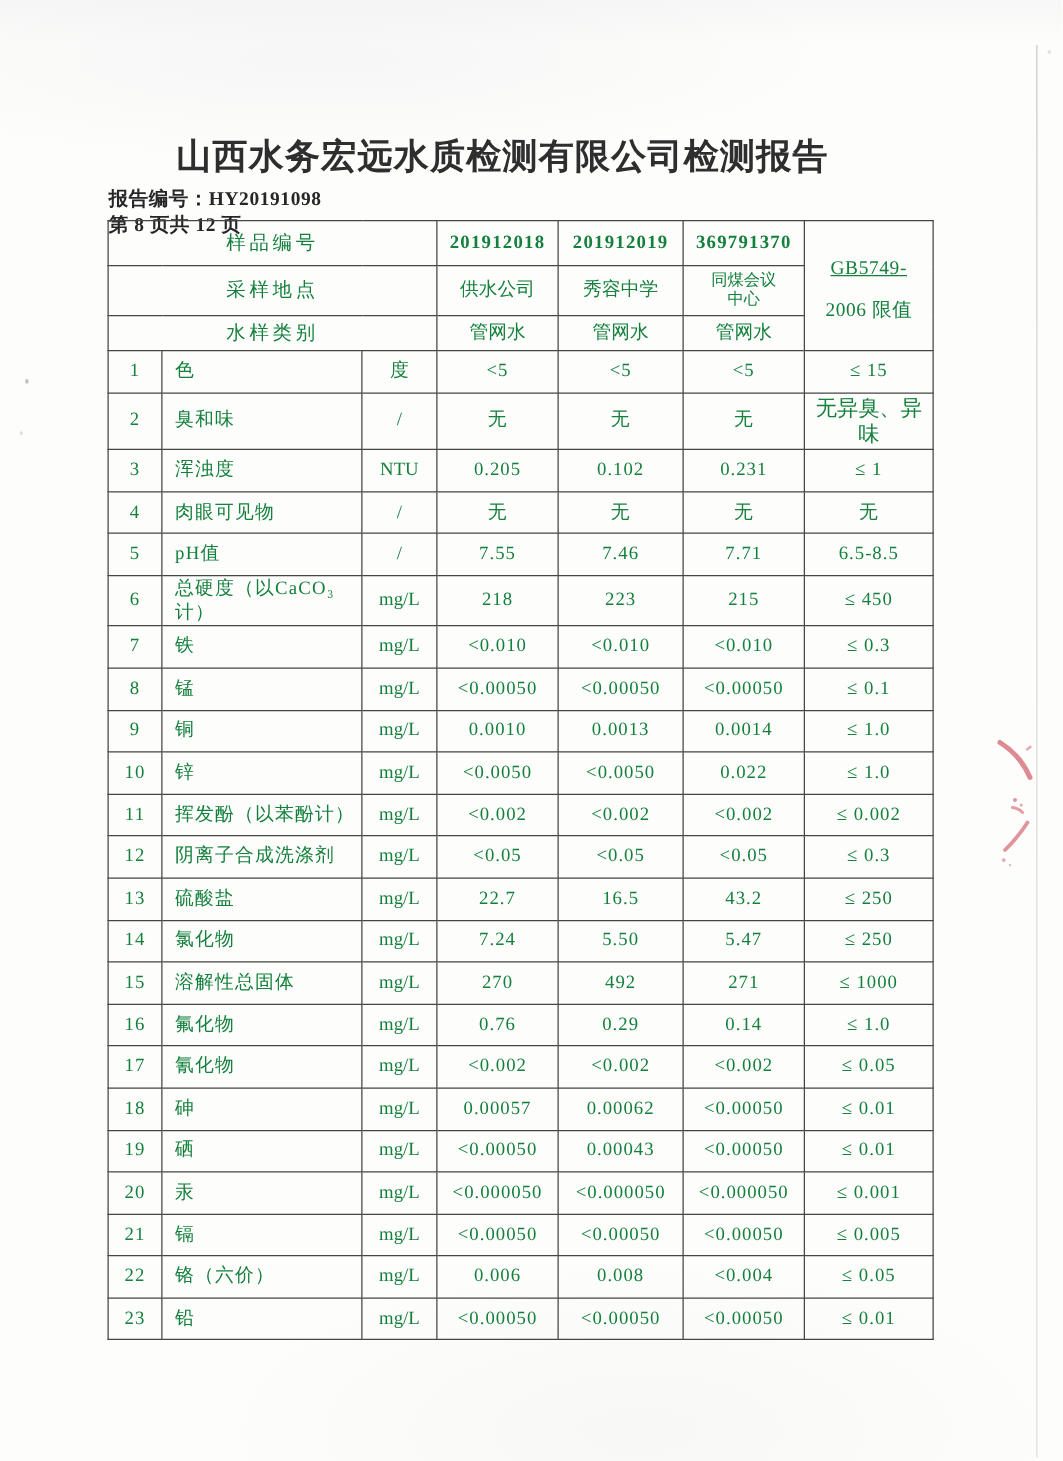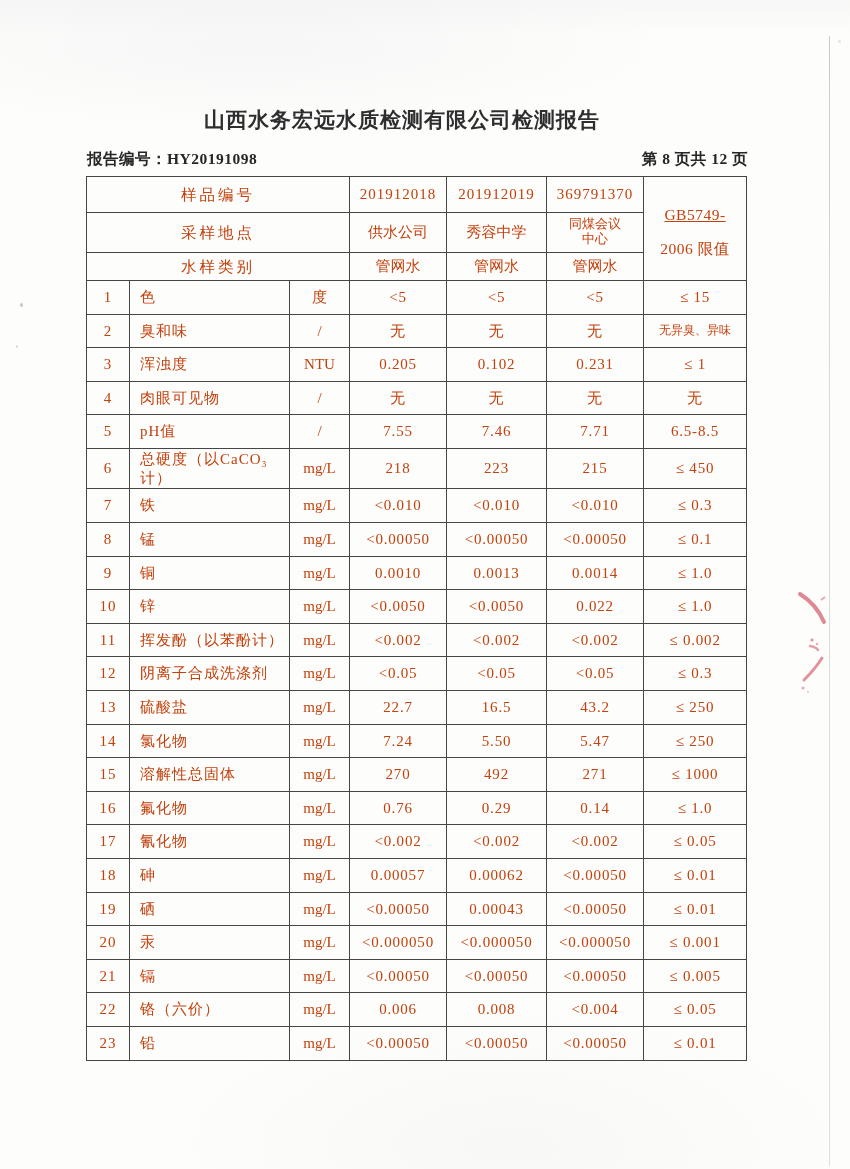--- a/index.html
+++ b/index.html
@@ -17,58 +17,58 @@
       linear-gradient(180deg, rgba(130,135,140,0.05) 0%, rgba(0,0,0,0) 3%);
   }
   .page-edge-line{
     position:absolute;left:829px;top:36px;width:1px;height:1130px;
     background:linear-gradient(180deg,#c9c9c6 0%,#d9d9d6 30%,#dededb 100%);
   }
   .speck{position:absolute;background:#9a9a98;border-radius:50%;}
 
   .doc-title{
     position:absolute;top:106px;left:57px;width:690px;
-    text-align:center;font-size:21px;font-weight:bold;letter-spacing:1px;
+    text-align:center;font-size:28px;font-weight:bold;letter-spacing:1px;
     color:#2e2e2e;
     font-family:Liberation Sans, sans-serif;
   }
   .meta-line{
     position:absolute;top:149px;left:87px;width:661px;
     display:flex;justify-content:space-between;align-items:baseline;
-    font-size:15.5px;font-weight:600;color:#262626;letter-spacing:0.5px;
+    font-size:15.5px;font-weight:600;color:#262626;letter-spacing:0.5px;flex-direction:column;
   }
 
   table.report{
     position:absolute;top:176px;left:86px;width:660px;
     border-collapse:collapse;table-layout:fixed;
-    font-size:15px;color:#c2410c;
+    font-size:15px;color:#15803d;
   }
   table.report td{
     border:1px solid #454545;
     text-align:center;vertical-align:middle;
     padding:1px 2px;line-height:1.25;
     overflow:hidden;
   }
   table.report{border:1.5px solid #3a3a3a;}
   col.w-seq{width:43px;}  col.w-name{width:160px;} col.w-unit{width:60px;}
   col.w-s1{width:97px;}   col.w-s2{width:100px;}  col.w-s3{width:97px;}
   col.w-lim{width:103px;}
 
   tr.hrow-1{height:36px;} tr.hrow-2{height:40px;} tr.hrow-3{height:28px;font-family:Liberation Serif, serif;}
   .data-row{height:33.6px;}
   .hlabel{letter-spacing:3px;font-size:15.5px;}
-  .hval{letter-spacing:1px;}
+  .hval{letter-spacing:1px;font-weight:bold;}
   .wrap-narrow{display:inline-block;width:64px;line-height:1.15;font-size:13px;}
   .limit-head{font-size:15.5px;letter-spacing:0.5px;}
   .limit-head .l1{margin-top:6px;text-decoration:underline;}
   .limit-head .l2{margin-top:15px;}
   .c-seq{letter-spacing:1px;}
   .c-name{text-align:left !important;padding-left:10px !important;letter-spacing:1px;}
   .c-val,.c-limit{letter-spacing:0.8px;}
-  #rows-body tr:nth-child(2) .c-limit{font-size:12px;letter-spacing:0;}
+  #rows-body tr:nth-child(2) .c-limit{font-size:17px;letter-spacing:0;}
 
   .red-stamp{position:absolute;left:788px;top:586px;pointer-events:none;}
 </style>
 </head>
 <body>
 
 <div class="paper-tint"></div>
 <div class="page-edge-line"></div>
 <div class="speck" style="left:20px;top:303px;width:3px;height:4px;opacity:.55;"></div>
 <div class="speck" style="left:16px;top:345px;width:2px;height:3px;opacity:.35;"></div>

